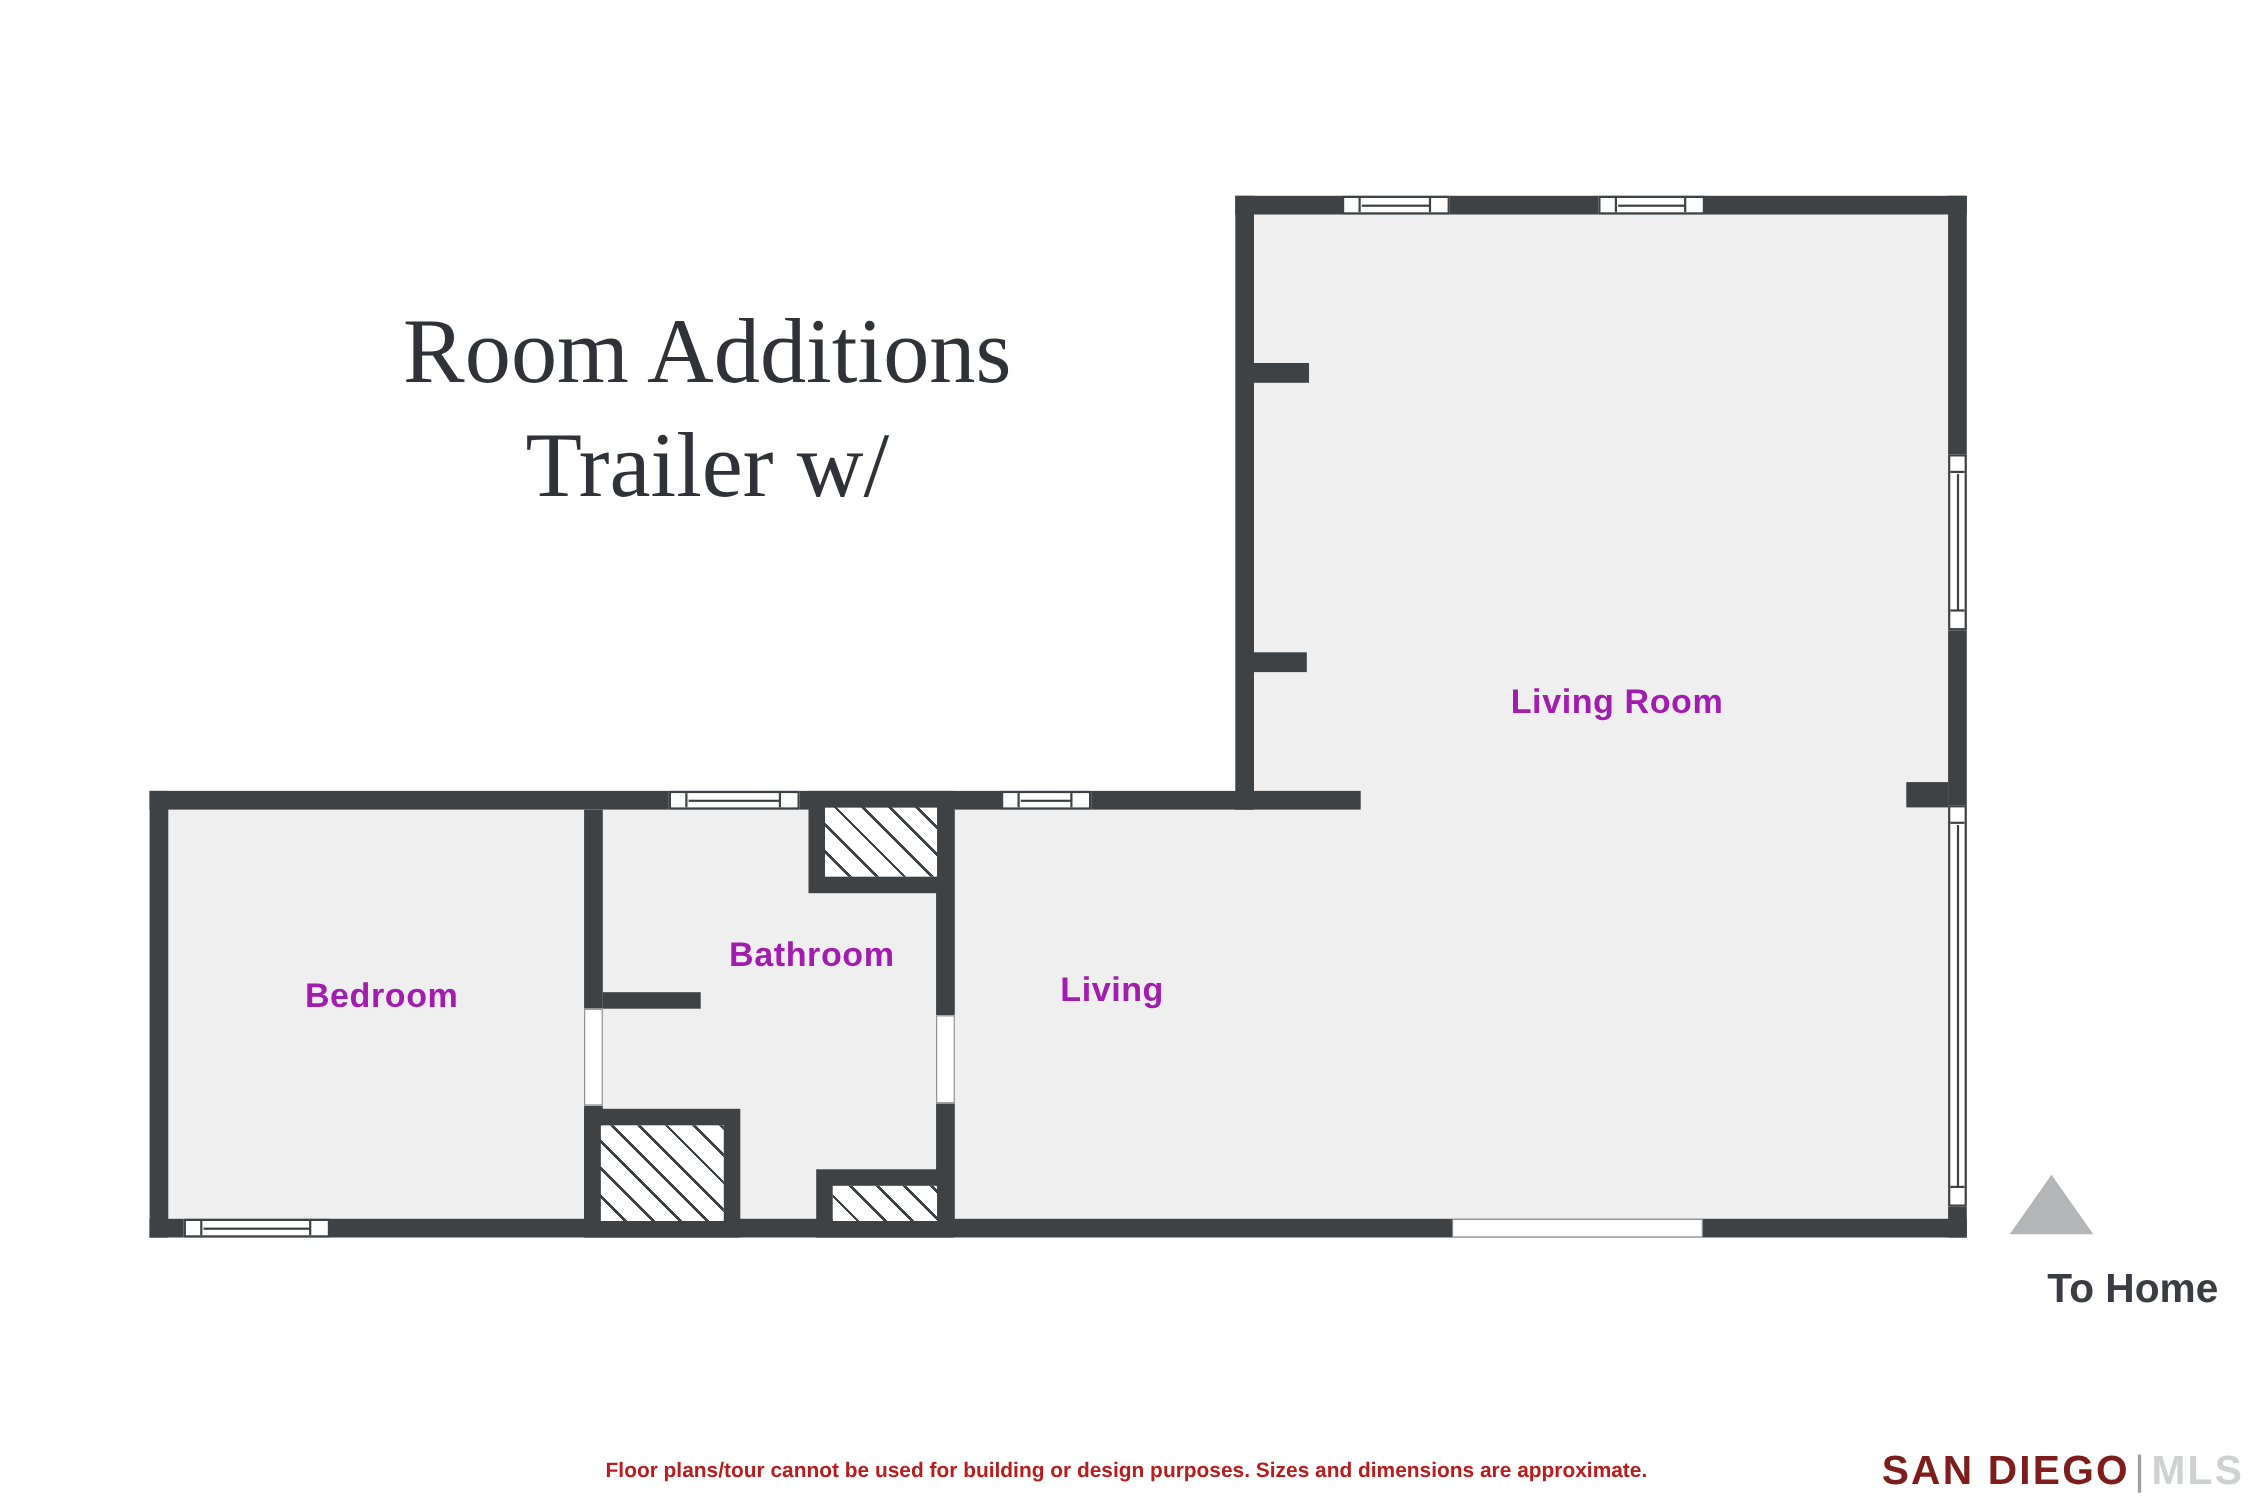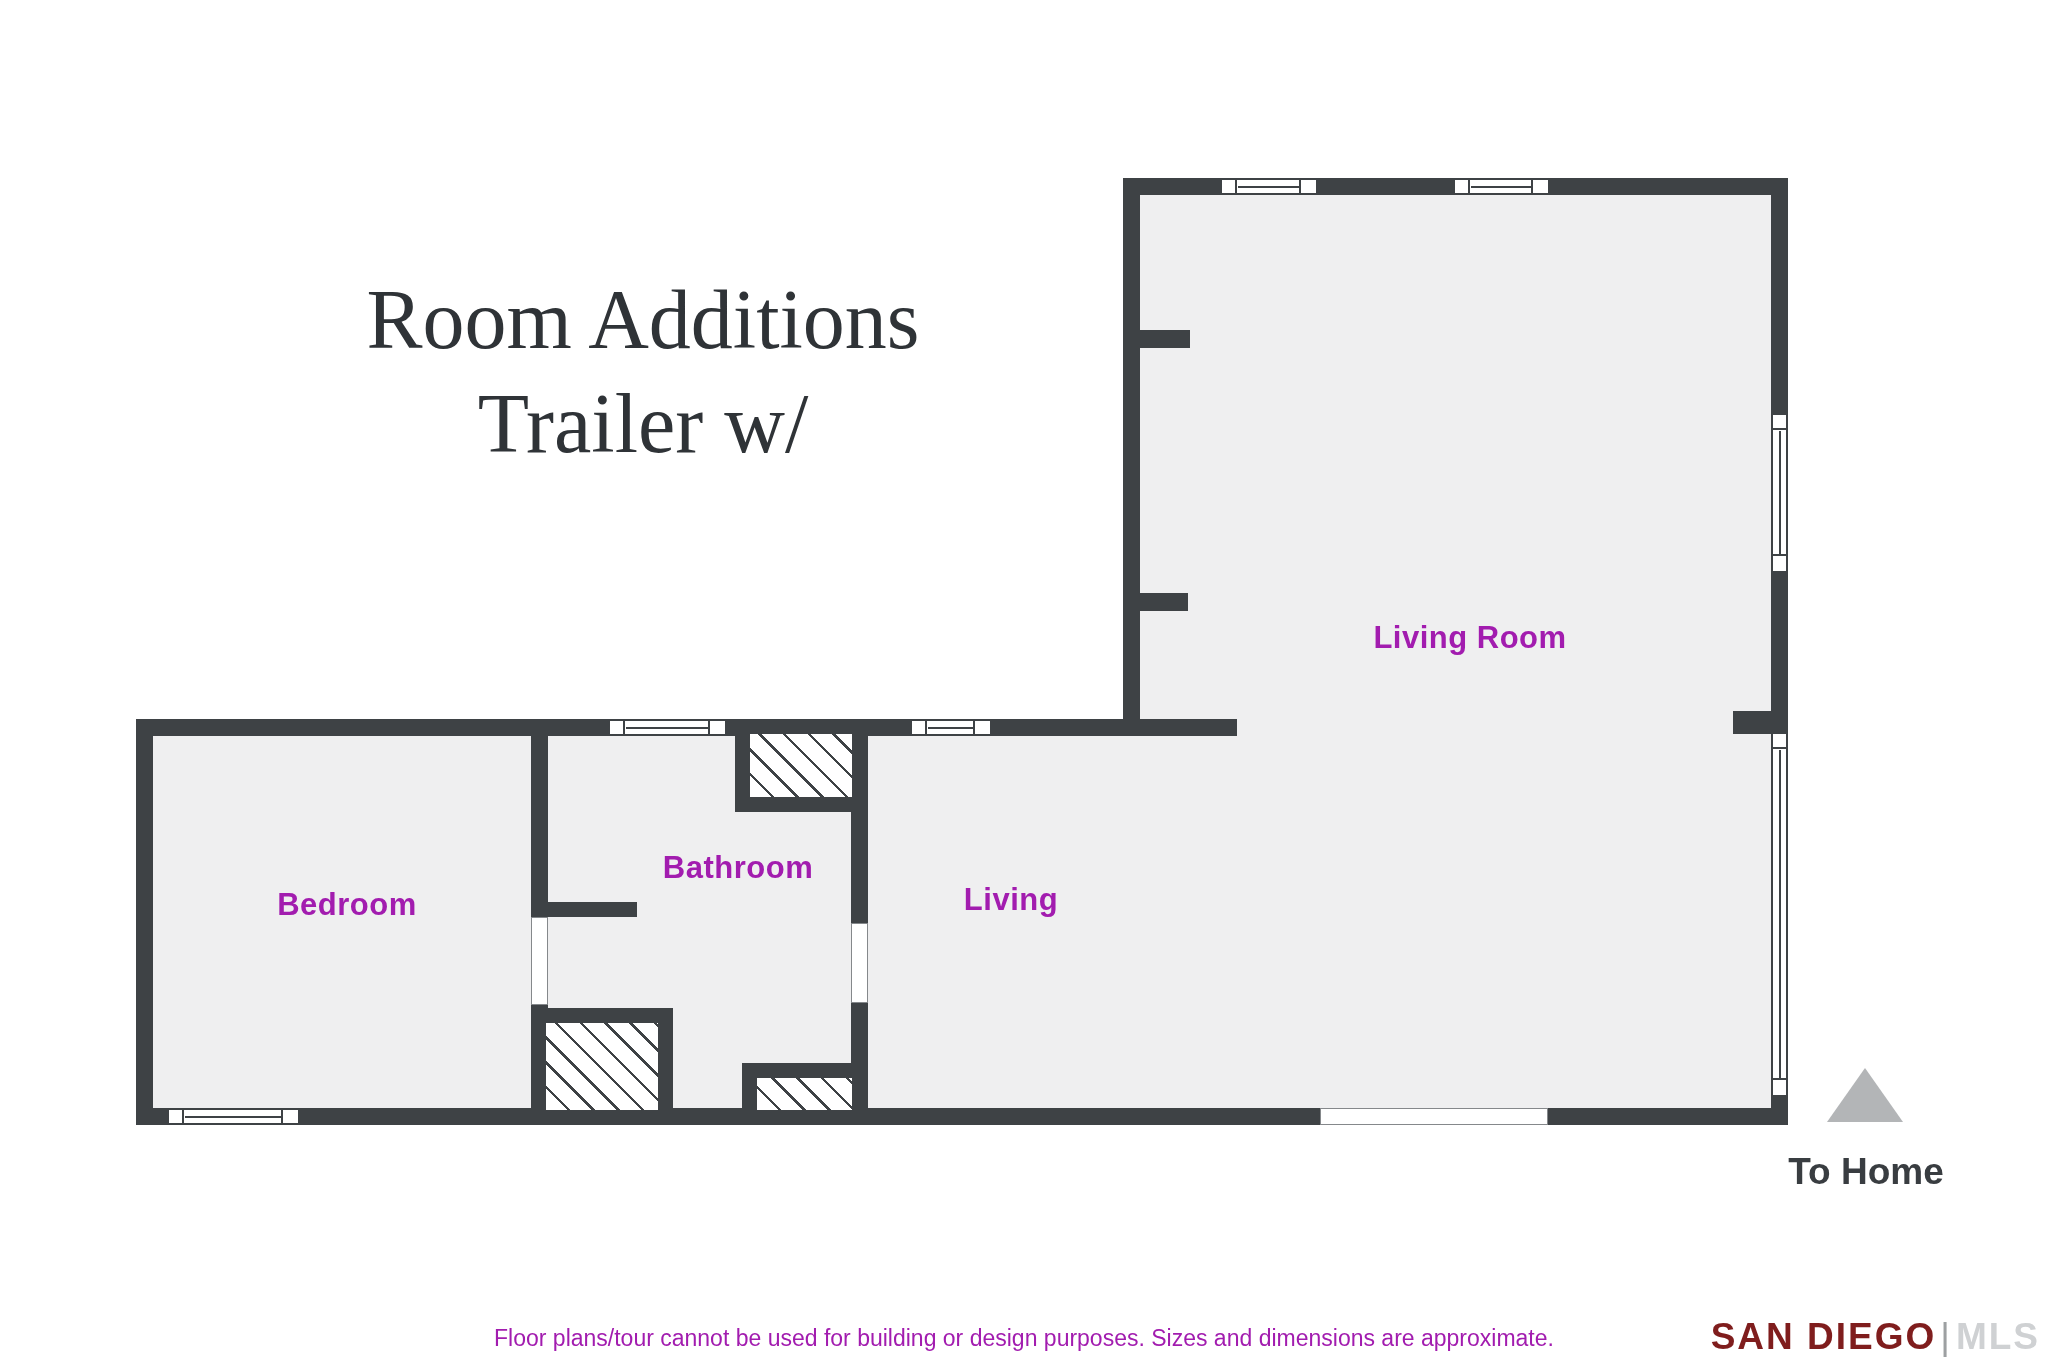--- a/index.html
+++ b/index.html
@@ -33,21 +33,21 @@
   .title{position:absolute;left:643px;top:372px;transform:translate(-50%,-50%);
          text-align:center;font-family:"Liberation Serif",serif;font-weight:500;
          font-size:84px;line-height:104px;color:#2f3337;white-space:nowrap;}
   
   .tri{position:absolute;width:0;height:0;border-left:38px solid transparent;
        border-right:38px solid transparent;border-bottom:54px solid #b3b5b7;}
   .tohome{position:absolute;transform:translate(-50%,-50%);font-weight:700;
           font-size:37px;color:#393d41;white-space:nowrap;}
   
   .disclaimer{position:absolute;left:1024px;top:1338px;transform:translate(-50%,-50%);
-              font-weight:400;font-size:23px;color:#a21caf;white-space:nowrap;}
+              font-weight:700;font-size:19px;color:#b91c1c;white-space:nowrap;}
   .logo{position:absolute;right:8px;top:1316px;font-weight:700;font-size:37px;
         letter-spacing:2px;white-space:nowrap;}
   .logo .p1{color:#7f1d1d;}
   .logo .bar{color:#9da0a2;font-weight:400;padding:0 4px;}
   .logo .p2{color:#cfd1d3;}
 </style>
 </head>
 <body>
 
 <div class="title">
@@ -91,16 +91,16 @@
 <div class="door" style="left:531px;top:917px;width:17px;height:88px;"></div>
 <div class="door" style="left:851px;top:923px;width:17px;height:80px;"></div>
 <div class="door" style="left:1320px;top:1108px;width:228px;height:17px;"></div>
 
 <div class="rlabel" style="left:347px;top:905px;">Bedroom</div>
 <div class="rlabel" style="left:738px;top:868px;">Bathroom</div>
 <div class="rlabel" style="left:1011px;top:900px;">Living</div>
 <div class="rlabel" style="left:1470px;top:638px;">Living Room</div>
 
 <div class="tri" style="left:1827px;top:1068px;"></div>
-<div class="tohome" style="left:1866px;top:1172px;">To Home</div>
+<div class="tohome" style="left:1939px;top:1172px;">To Home</div>
 
 <div class="disclaimer">Floor plans/tour cannot be used for building or design purposes. Sizes and dimensions are approximate.</div>
 <div class="logo"><span class="p1">SAN DIEGO</span><span class="bar">|</span><span class="p2">MLS</span></div>
 
 </body></html>

